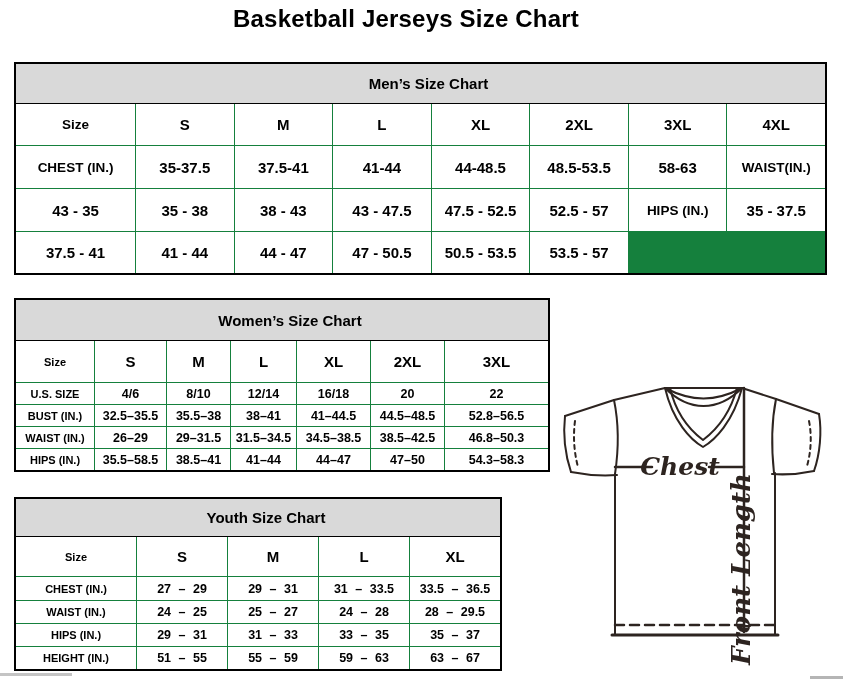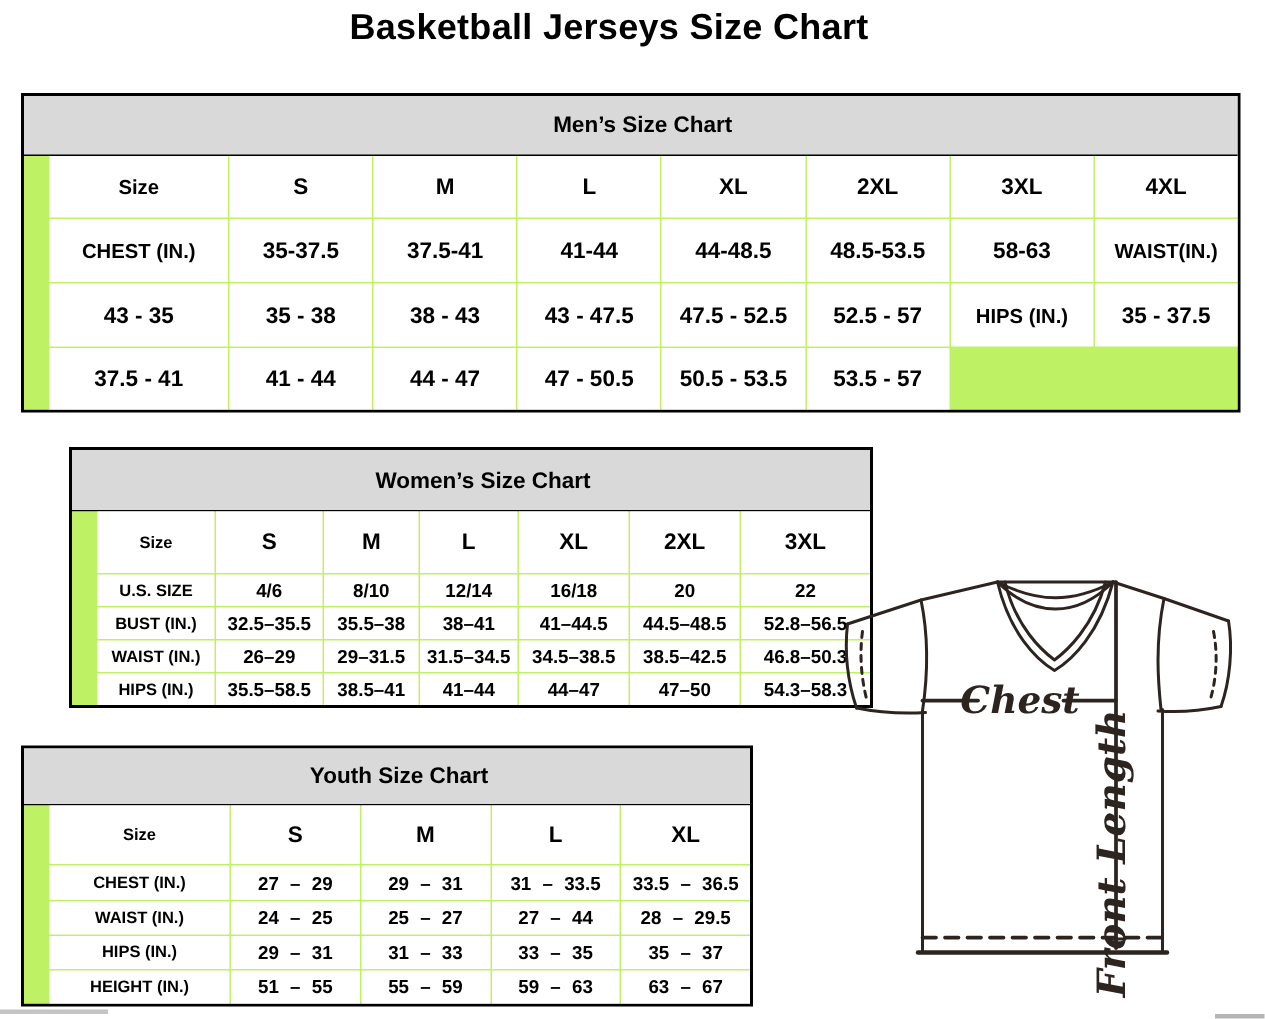--- a/index.html
+++ b/index.html
@@ -10,33 +10,33 @@
   .title {
     position:absolute; top:5px; left:0; width:812px; text-align:center;
     font-size:24px; font-weight:bold; letter-spacing:0.2px;
   }
   .tbl { position:absolute; border:2px solid #000; background:#fff; }
   .thead {
     background:#d9d9d9; border-bottom:1px solid #000;
     display:flex; align-items:center; justify-content:center;
     font-weight:bold; font-size:15px;padding-left:16px;
   }
-  .grid { display:grid; background:#bef264; gap:1px;padding-left:17px; }
+  .grid { display:grid; background:#15803d; gap:1px; }
   .cell {
     background:#fff; display:flex; align-items:center; justify-content:center;
     font-weight:bold; white-space:nowrap;
   }
   
   .men { left:14px; top:62px; width:809px; }
   .men .thead { height:39px; }
   .men .grid { grid-template-columns:119px repeat(7,1fr); grid-template-rows:41px 42px 42px 41px; }
   .men .cell { font-size:15px; }
   .men .row-label { font-size:13.5px; }
   
-  .women { left:14px; top:298px; width:532px;margin-left:32px; }
+  .women { left:14px; top:298px; width:532px; }
   .women .thead { height:40px; }
   .women .grid { grid-template-columns:78px 71px 63px 65px 73px 73px 1fr; grid-template-rows:41px 21px 21px 21px 21px; }
   .women .cell { font-size:12.5px; }
   .women .size-row { font-size:15px; }
   .women .row-label { font-size:11px; }
   
   .youth { left:14px; top:497px; width:484px; }
   .youth .thead { height:37px; }
   .youth .grid { grid-template-columns:120px repeat(4,1fr); grid-template-rows:39px 23px 22px 22px 22px; }
   .youth .cell { font-size:12.5px; word-spacing:4px; }
@@ -145,21 +145,21 @@
       <div class="cell size-row">L</div>
       <div class="cell size-row">XL</div>
       <div class="cell row-label">CHEST (IN.)</div>
       <div class="cell">27 – 29</div>
       <div class="cell">29 – 31</div>
       <div class="cell">31 – 33.5</div>
       <div class="cell">33.5 – 36.5</div>
       <div class="cell row-label">WAIST (IN.)</div>
       <div class="cell">24 – 25</div>
       <div class="cell">25 – 27</div>
-      <div class="cell">27 – 44</div>
+      <div class="cell">24 – 28</div>
       <div class="cell">28 – 29.5</div>
       <div class="cell row-label">HIPS (IN.)</div>
       <div class="cell">29 – 31</div>
       <div class="cell">31 – 33</div>
       <div class="cell">33 – 35</div>
       <div class="cell">35 – 37</div>
       <div class="cell row-label">HEIGHT (IN.)</div>
       <div class="cell">51 – 55</div>
       <div class="cell">55 – 59</div>
       <div class="cell">59 – 63</div>

